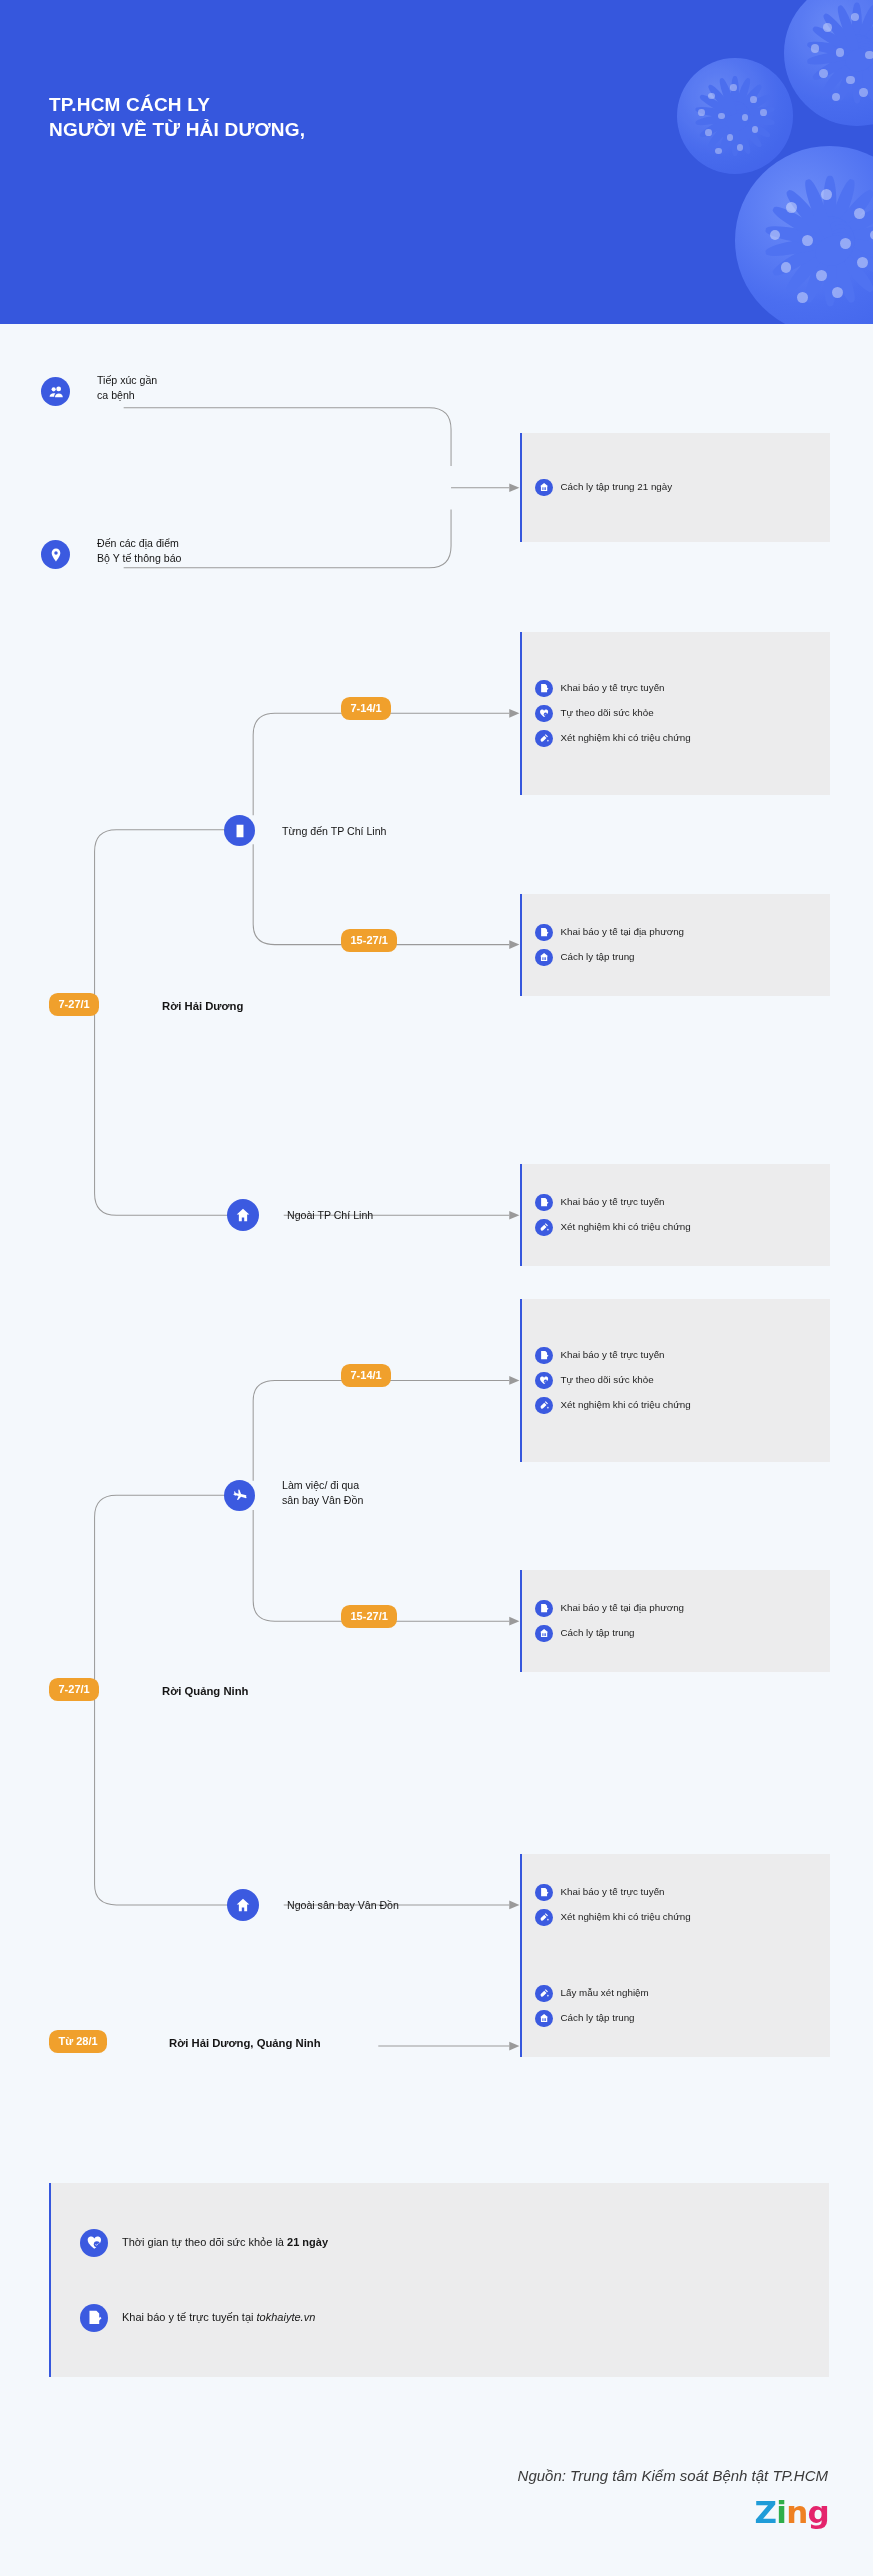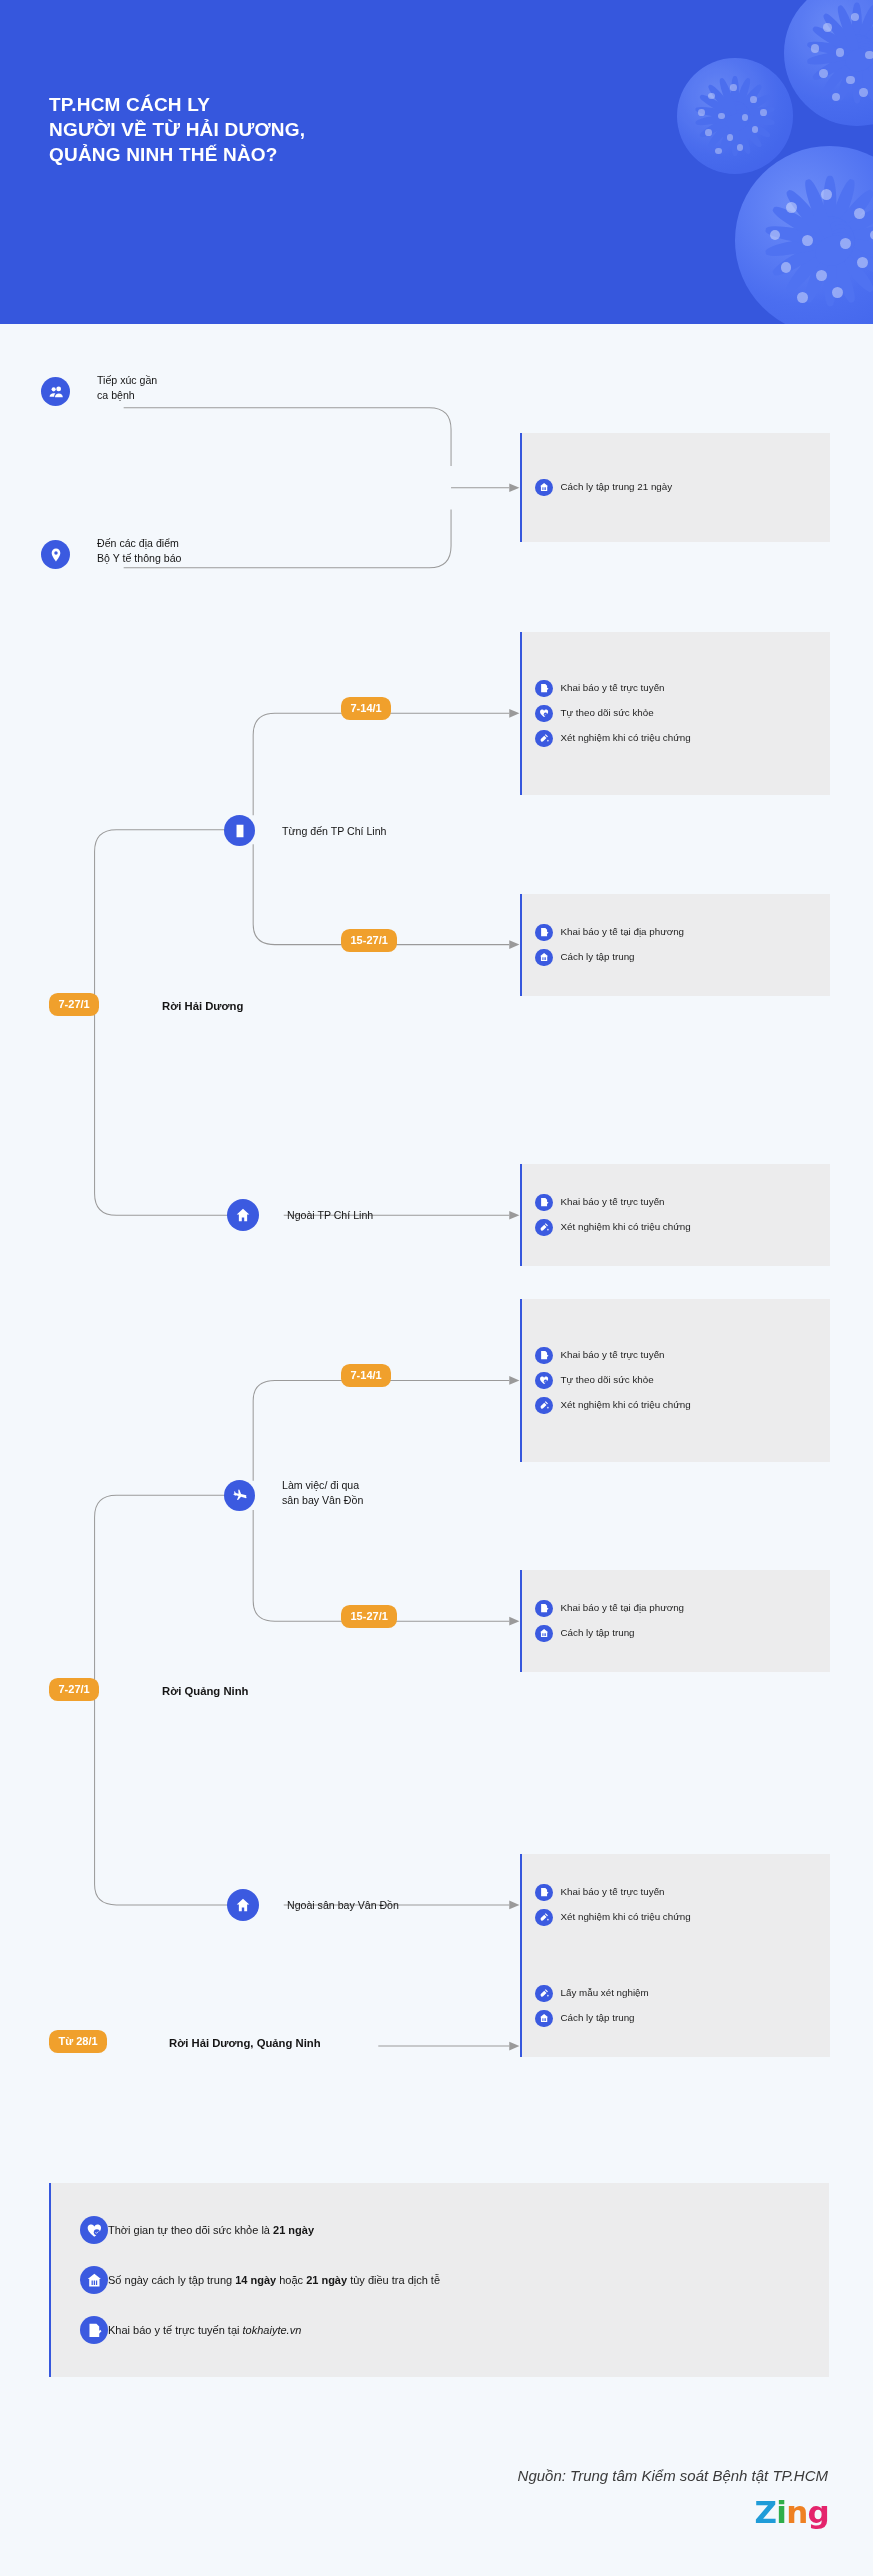--- a/index.html
+++ b/index.html
@@ -143,21 +143,21 @@
     position: absolute;
     left: 49px; top: 2183px;
     width: 780px; height: 194px;
     background: #ececed;
     border-left: 2.9px solid #3657dd;
     padding: 22px 29px;
     display: flex;
     flex-direction: column;
     justify-content: space-around;
   }
-  .sum-row { display: flex; align-items: center; gap: 0; }
+  .sum-row { display: flex; align-items: center; gap: 14px; }
   .sum-ic {
     flex: 0 0 28px;
     width: 28px; height: 28px;
     border-radius: 50%;
     background: #3b5ae0;
     display: flex; align-items: center; justify-content: center;
   }
   .sum-ic svg { width: 16.7px; height: 16.7px; fill: #ffffff; }
   .sum-txt { font-size: 11px; color: #161616; line-height: 1.35; }
   .sum-txt b { font-weight: 700; }
@@ -301,21 +301,20 @@
           <i style="left: 52%; top: 84%;"></i>
           <i style="left: 26%; top: 88%;"></i>
           <i style="left: 80%; top: 42%;"></i>
           <i style="left: 6%; top: 42%;"></i>
         </div>
       </div>
 
     <div class="title">
       <span class="ln">TP.HCM CÁCH LY</span>
       <span class="ln">NGƯỜI VỀ TỪ HẢI DƯƠNG,</span>
-      <span class="ln">QUẢNG NINH THẾ NÀO?</span>
     </div>
   </div>
 
   <svg class="wires" viewBox="0 0 1200 3540">
 
     <path d="M 170 560 L 590 560 Q 620 560 620 590 L 620 640"></path>
     <path d="M 170 780 L 590 780 Q 620 780 620 750 L 620 700"></path>
     <line x1="620" y1="670" x2="700" y2="670"></line>
     <polygon points="700,664 714,670 700,676"></polygon>
 
@@ -591,28 +590,20 @@
             <path d="M12 21.3S2.4 14.9 2.4 8.8A5.1 5.1 0 0 1 12 6.3a5.1 5.1 0 0 1 9.6 2.5c0 6.1-9.6 12.5-9.6 12.5z"></path>
             <circle cx="15.6" cy="14.8" r="4.4" fill="#3b5ae0"></circle>
             <path d="M13.6 14.9l1.4 1.4 2.6-2.6" stroke="#fff" stroke-width="1.2" fill="none"></path>
           </svg>
       </span>
       <span class="sum-txt"><span>Thời gian tự theo dõi sức khỏe là </span><b>21 ngày</b></span>
     </div>
     <div class="sum-row">
       <span class="sum-ic">
         <svg viewBox="0 0 24 24">
-            <path d="M12 2.5 2.5 10h2.1v11h14.8V10h2.1L12 2.5zM8 12.4h1.8v6.2H8v-6.2zm3.1 0H13v6.2h-1.9v-6.2zm3.2 0h1.8v6.2h-1.8v-6.2z"></path>
-          </svg>
-      </span>
-      <span class="sum-txt"><span>Số ngày cách ly tập trung </span><b>14 ngày</b><span> hoặc </span><b>21 ngày</b><span> tùy điều tra dịch tễ</span></span>
-    </div>
-    <div class="sum-row">
-      <span class="sum-ic">
-        <svg viewBox="0 0 24 24">
             <path d="M5 2.4h10l4 4v15.2H5V2.4zm2.3 6.3h8v1.5h-8V8.7zm0 3.2h8v1.5h-8v-1.5zm0 3.2h5.4v1.5H7.3v-1.5z"></path>
             <path d="M20.4 11.3l1.9 1.9-5.5 5.5-2.4.5.5-2.4 5.5-5.5z"></path>
           </svg>
       </span>
       <span class="sum-txt"><span>Khai báo y tế trực tuyến tại </span><i>tokhaiyte.vn</i></span>
     </div>
   </div>
 
   <div class="source">Nguồn: Trung tâm Kiểm soát Bệnh tật TP.HCM</div>
   <div class="logo">

